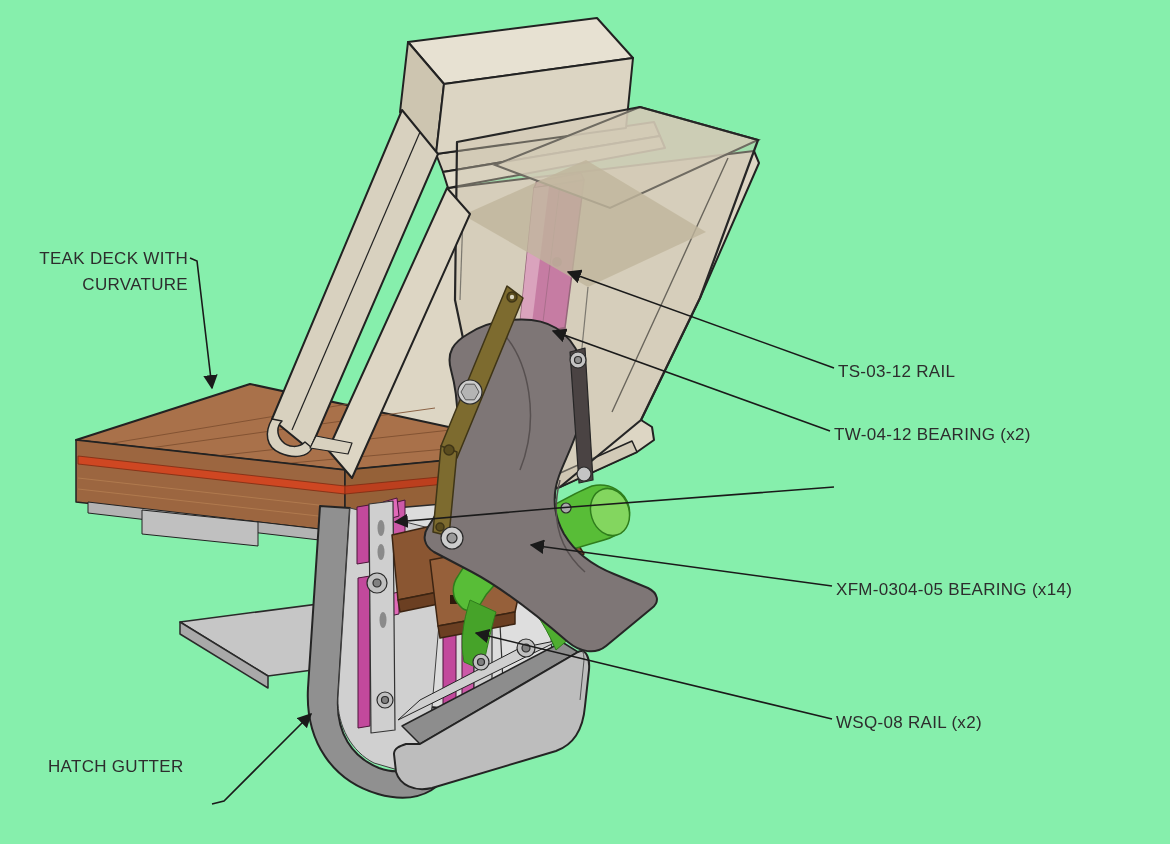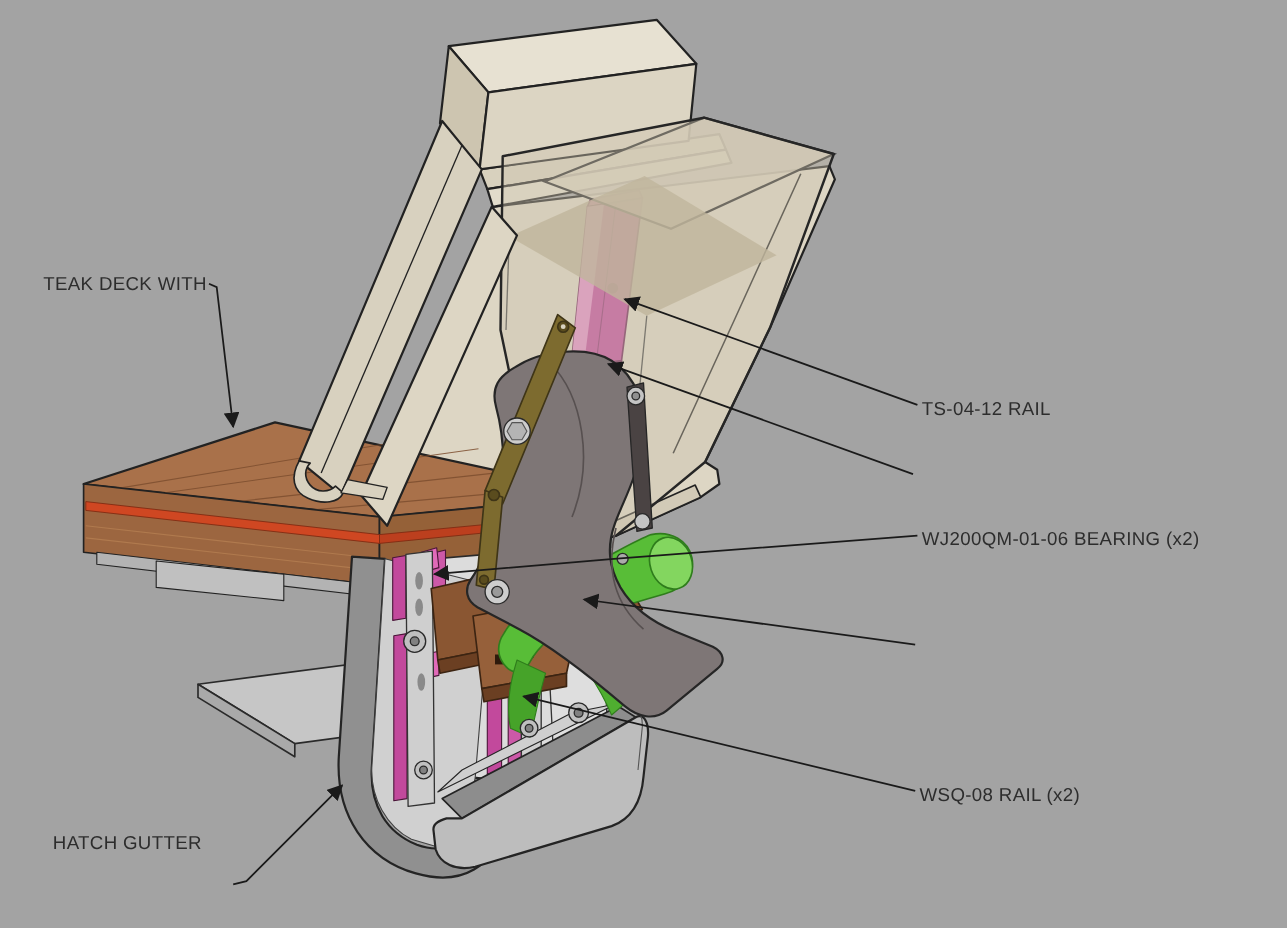--- a/index.html
+++ b/index.html
@@ -1,16 +1,16 @@
 <!DOCTYPE html>
 <html><head>
 <meta charset="utf-8">
 <style>
   html,body{margin:0;padding:0;background:#ffffff;}
-  #stage{position:relative;width:1170px;height:844px;background:#a3a3a3;overflow:hidden;
+  #stage{position:relative;width:1170px;height:844px;background:#86efac;overflow:hidden;
          font-family:"Liberation Sans", sans-serif;}
   #drawing{position:absolute;left:0;top:0;}
   .callout{position:absolute;font-size:17px;color:#2d2d2d;letter-spacing:.3px;white-space:nowrap;
            line-height:26px;}
   .callout.two-line{text-align:right;width:182px;}
 </style>
 </head>
 <body>
 
 <div id="stage">
@@ -193,25 +193,27 @@
       <polyline points="830,431 553,331" marker-end="url(#arrow)"></polyline>
       <polyline points="834,487 558,508 395,522" marker-end="url(#arrow)"></polyline>
       <polyline points="832,586 531,545" marker-end="url(#arrow)"></polyline>
       <polyline points="832,719 476,633" marker-end="url(#arrow)"></polyline>
       <polyline points="212,804 224,801 311,714" marker-end="url(#arrow)"></polyline>
     </g>
   </svg>
 
   <div class="callout two-line" style="left:6px;top:246px;">
     <div>TEAK DECK WITH</div>
+    <div>CURVATURE</div>
   </div>
 
-  <div class="callout" style="left:838px;top:359px;">TS-04-12 RAIL</div>
-
-
-  <div class="callout" style="left:838px;top:477px;">WJ200QM-01-06 BEARING (x2)</div>
-
+  <div class="callout" style="left:838px;top:359px;">TS-03-12 RAIL</div>
+
+  <div class="callout" style="left:834px;top:422px;">TW-04-12 BEARING (x2)</div>
+
+
+  <div class="callout" style="left:836px;top:577px;">XFM-0304-05 BEARING (x14)</div>
 
   <div class="callout" style="left:836px;top:710px;">WSQ-08 RAIL (x2)</div>
 
   <div class="callout" style="left:48px;top:754px;">HATCH GUTTER</div>
 
 </div>
 
 </body></html>

